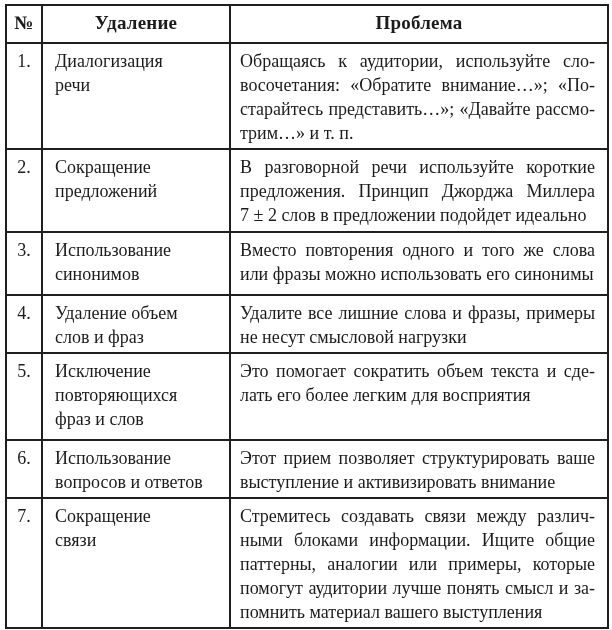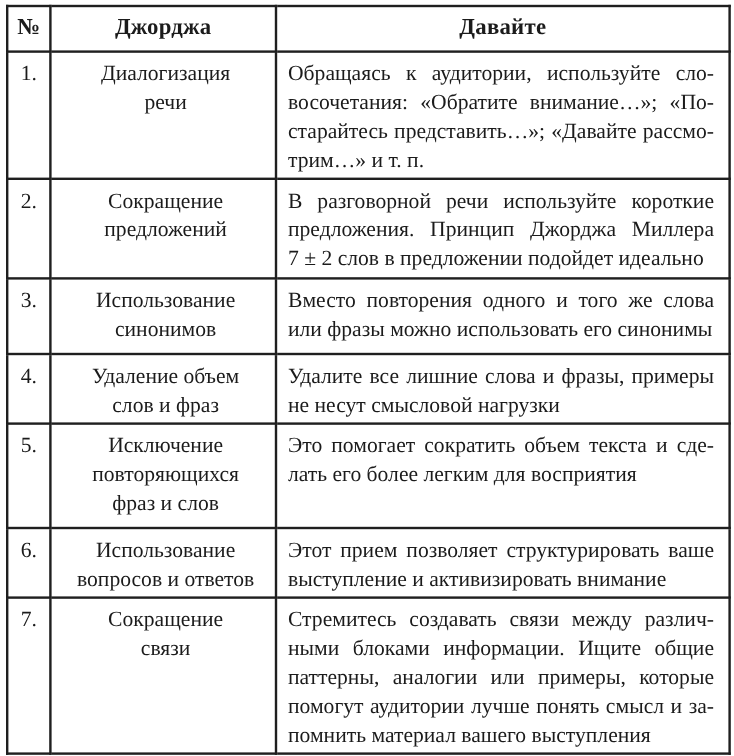--- a/index.html
+++ b/index.html
@@ -53,21 +53,20 @@
     padding:5px 8px 3px 10px;
   }
   td.num{
     text-align:center;
     padding-left:2px;
     padding-right:2px;
   }
   td.problem{
     white-space:pre-line;
     padding-left:12px;
-    text-align:center;
   }
   td.solution{
     text-align:justify;
     hyphens:manual;
     -webkit-hyphens:manual;
     padding-left:9px;
     padding-right:12px;
   }
   tbody tr:nth-child(1){height:106px;}
   tbody tr:nth-child(2){height:83px;}
@@ -83,22 +82,22 @@
 <div class="page">
   <table class="doc-table">
     <colgroup>
       <col class="col-num">
       <col class="col-problem">
       <col class="col-solution">
     </colgroup>
     <thead>
       <tr>
         <th>№</th>
-        <th>Джорджа</th>
-        <th>Давайте</th>
+        <th>Удаление</th>
+        <th>Проблема</th>
       </tr>
     </thead>
     <tbody>
         <tr>
     <td class="num">1.</td>
     <td class="problem">Диалогизация
 речи</td>
     <td class="solution">Обращаясь к аудитории, используйте сло­восочетания: «Обратите внимание…»; «По­старайтесь представить…»; «Давайте рассмо­трим…» и т. п.</td>
   </tr>
         <tr>

